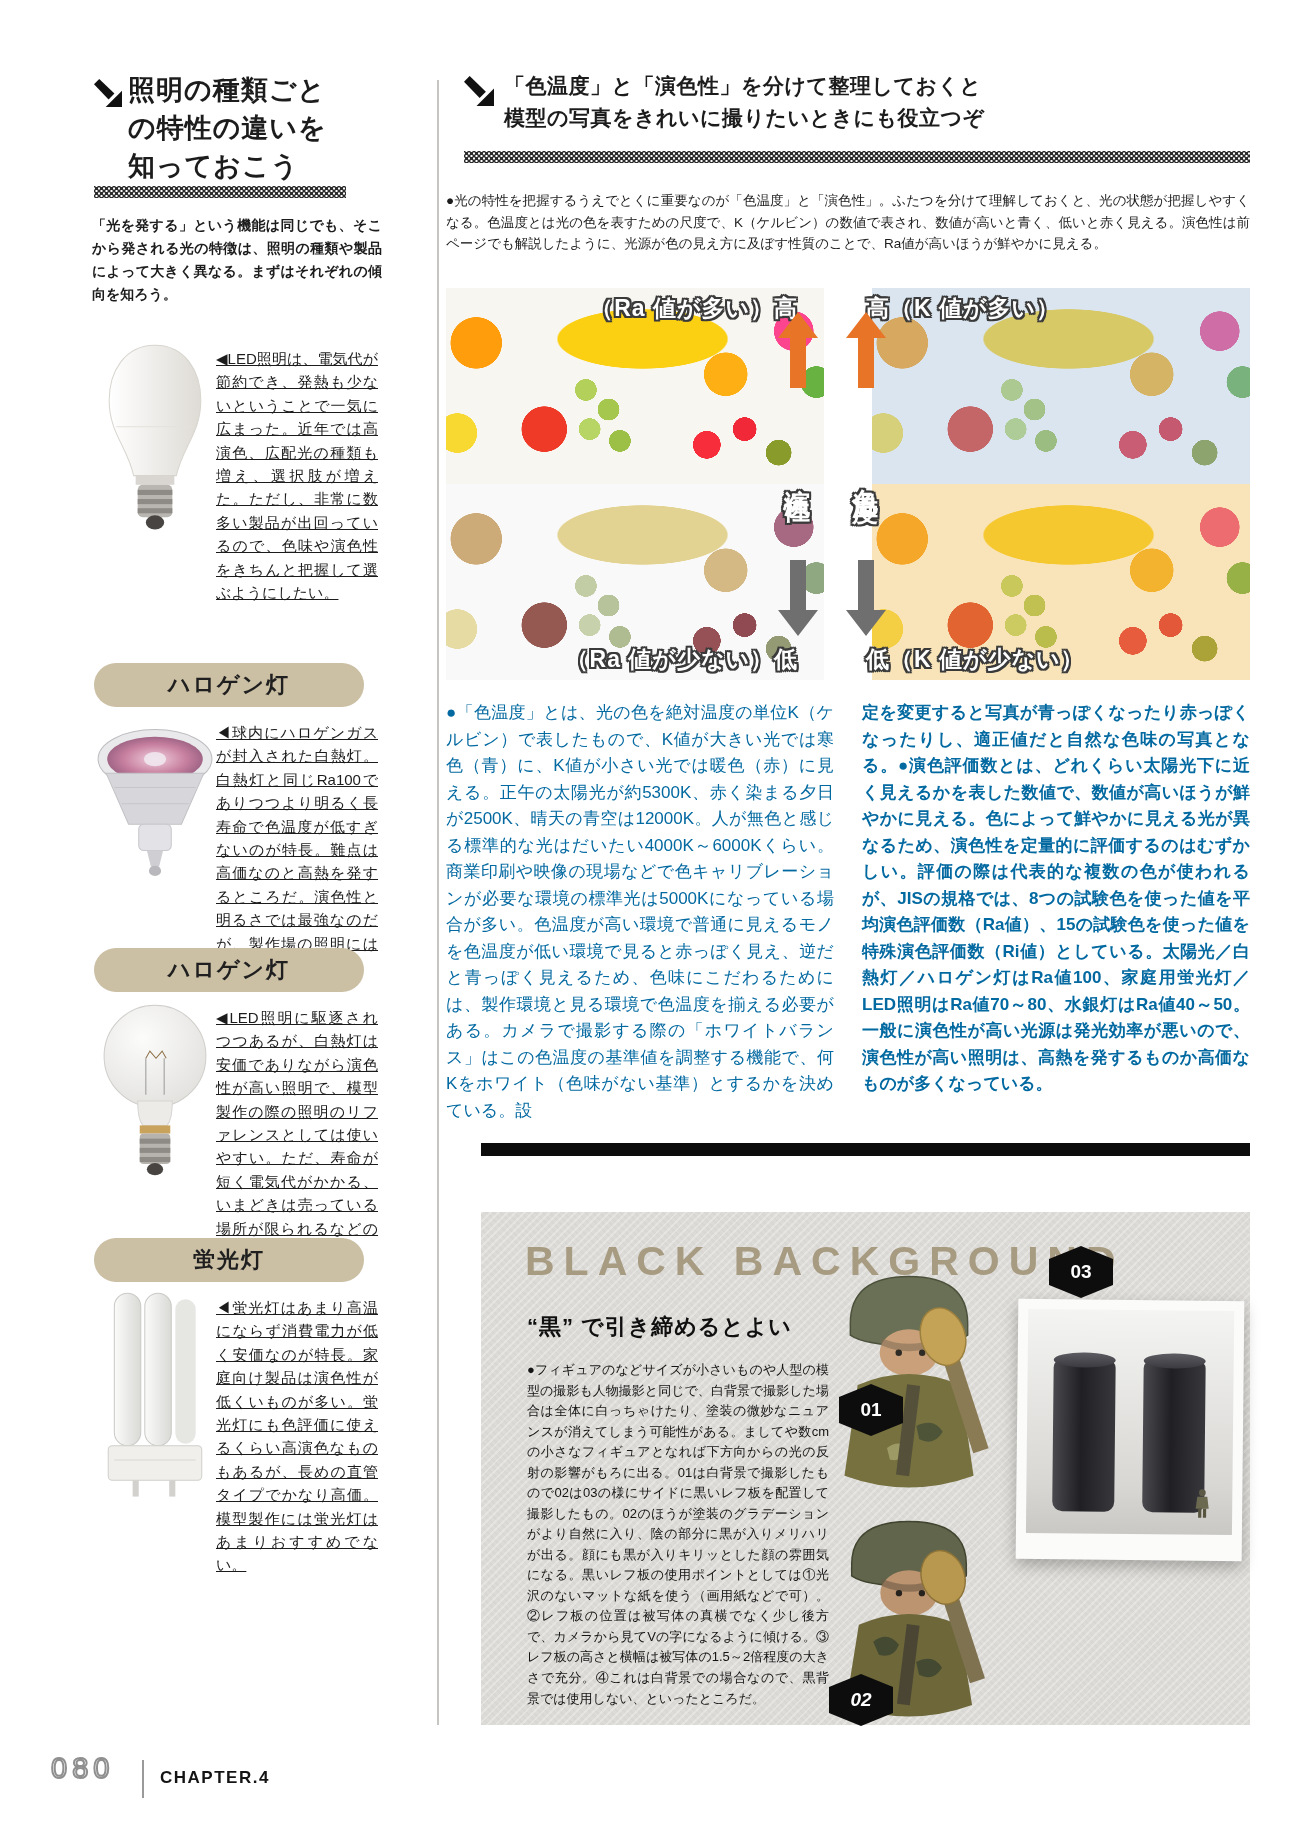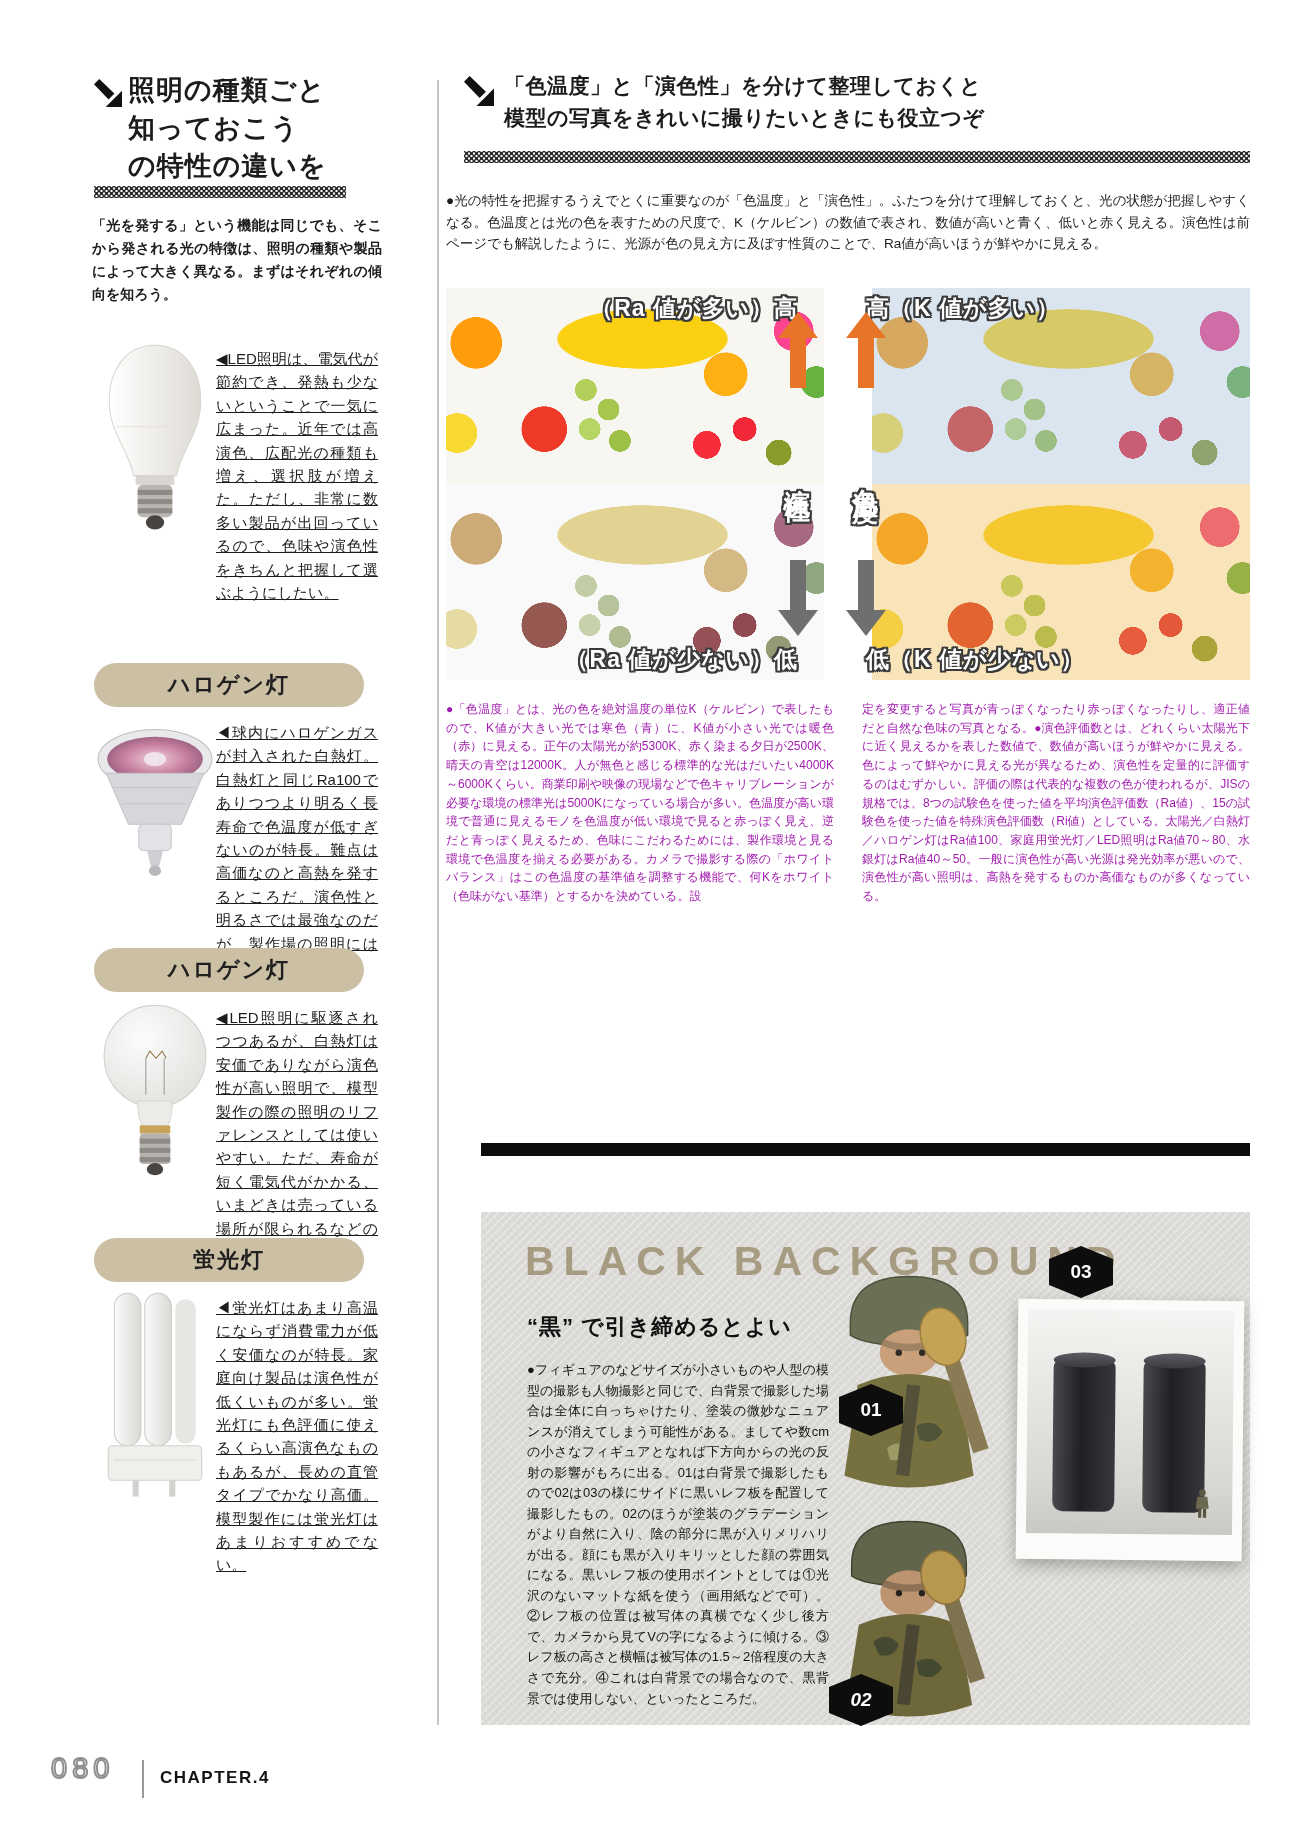--- a/index.html
+++ b/index.html
@@ -71,23 +71,23 @@
                  0 -2px 0 #3a3a3a,0 2px 0 #3a3a3a,-2px 0 0 #3a3a3a,2px 0 0 #3a3a3a;}
   .dlabel{position:absolute;font-size:23px;letter-spacing:1px;white-space:nowrap;}
   #lbl-tl{right:452px;top:5px;} #lbl-tr{left:420px;top:5px;}
   #lbl-bl{right:452px;top:356px;} #lbl-br{left:420px;top:356px;}
   .strip{position:absolute;width:54px;top:24px;height:324px;display:flex;flex-direction:column;
          align-items:center;justify-content:space-between;}
   #strip-l{left:325px;} #strip-r{left:393px;}
   .vlabel{writing-mode:vertical-rl;text-orientation:upright;font-size:26px;letter-spacing:4px;}
 
   
-  .bodycol{font-size:12px;line-height:1.56;text-align:justify;color:#a21caf;}
+  .bodycol{font-size:17px;line-height:1.56;text-align:justify;color:#0369a1;}
   #body1{left:430px;top:700px;width:388px;}
-  #body2{left:846px;top:700px;width:388px;}
+  #body2{left:846px;top:700px;width:388px;font-weight:bold;}
 
   
   #blackbar{left:465px;top:1143px;width:769px;height:13px;background:#0c0c0c;}
   #bbox{left:465px;top:1212px;width:769px;height:513px;background-color:#dcdbd7;
         background-image:repeating-linear-gradient(135deg, rgba(255,255,255,.28) 0 2px, transparent 2px 6px),
                          repeating-linear-gradient(45deg, rgba(0,0,0,.02) 0 2px, transparent 2px 5px);}
   #bb-heading{left:44px;top:26px;font-size:41px;font-weight:700;letter-spacing:9px;color:#a79b82;white-space:nowrap;}
   #bb-sub{left:46px;top:100px;font-size:22px;font-weight:700;color:#0f0f0f;letter-spacing:1px;}
   #bb-body{left:46px;top:148px;width:302px;font-size:13px;line-height:1.58;text-align:justify;color:#141414;}
   .soldier{position:absolute;width:220px;}
@@ -122,22 +122,22 @@
   <div class="abs" id="lc-heading">
     <span class="icon se-arrow">
       <svg viewBox="0 0 24 24">
           <g fill="#111">
             <polygon points="0,4.5 4.5,0 17.5,12.5 12.5,17.5"></polygon>
             <polygon points="24,24 24,10 10,24"></polygon>
           </g>
         </svg>
     </span>
     <div class="l">照明の種類ごと</div>
+    <div class="l">の特性の違いを</div>
     <div class="l">知っておこう</div>
-    <div class="l">の特性の違いを</div>
   </div>
   <div class="abs dotted" id="lc-dotted"></div>
   <p class="abs" id="lc-intro" style="margin:0;">「光を発する」という機能は同じでも、そこから発される光の特徴は、照明の種類や製品によって大きく異なる。まずはそれぞれの傾向を知ろう。</p>
 
   <div class="sec" style="top:333px;">
     <div class="row">
       <div class="art">
         <svg width="112" height="212" viewBox="0 0 110 200">
           <defs>
               <linearGradient id="ledg" x1="0" y1="0" x2="1" y2="0">

